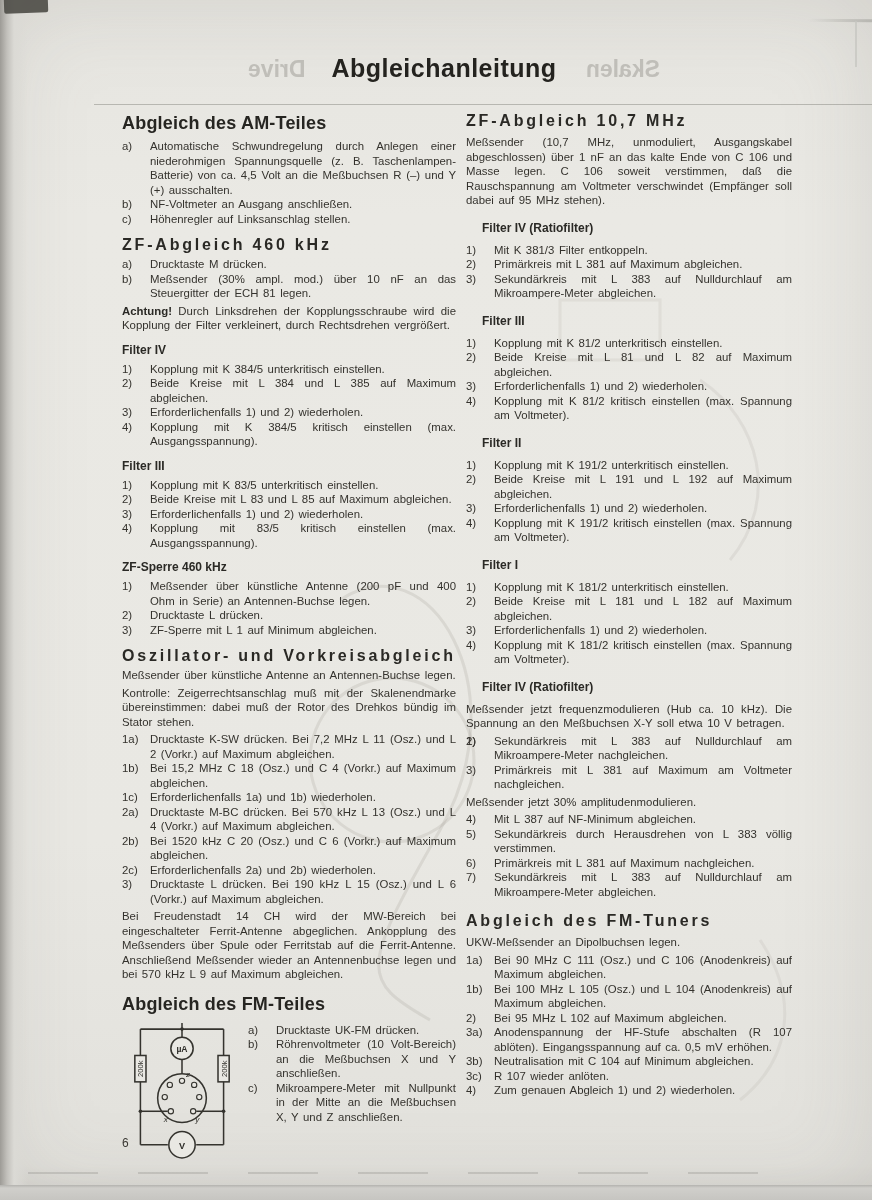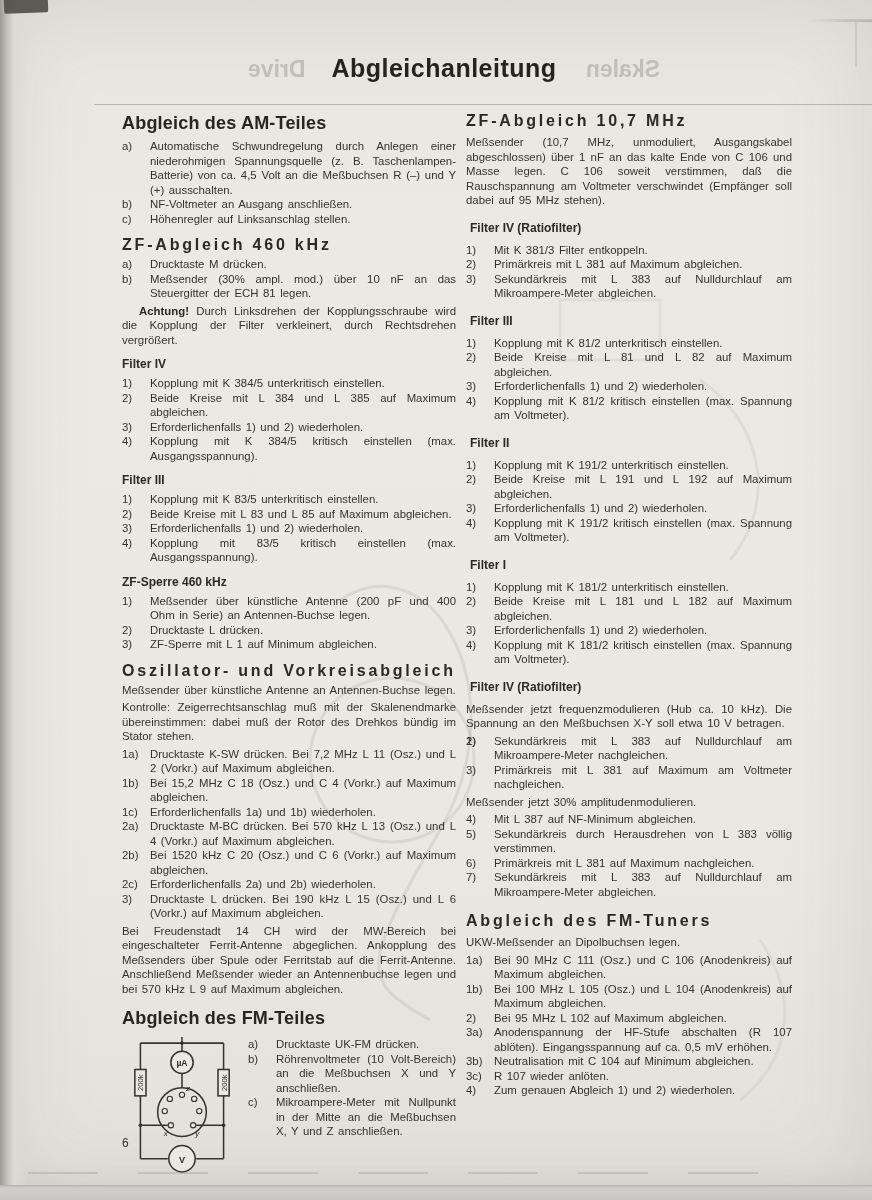--- a/index.html
+++ b/index.html
@@ -28,24 +28,24 @@
   .header-rule{position:absolute;top:104px;left:94px;right:0;height:1px;background:rgba(125,124,118,.45);}
   
   .columns{position:absolute;top:113px;left:122px;width:670px;display:flex;gap:10px;}
   .col{width:334px;}
   .col-right{width:326px;}
   .col > :first-child{margin-top:0 !important;}
   
   .h-large{font-size:18px;line-height:20px;font-weight:bold;color:#262521;margin:12px 0 6px;letter-spacing:.2px;}
   .h-spaced{font-size:16px;line-height:15px;font-weight:bold;letter-spacing:2.8px;color:#2a2925;margin:11px 0 5px;}
   .h-sub{font-size:12px;line-height:15px;font-weight:bold;color:#2a2925;margin:10px 0 4px;}
-  .col-right .h-sub{margin:13px 4px 7px;}
+  .col-right .h-sub{margin:13px 16px 7px;}
   .col-right .h-spaced{margin:14px 0 7px;}
   .para{font-size:11.4px;line-height:14.5px;text-align:justify;margin:0 0 3px;word-spacing:.12em;}
-  .para strong{font-weight:bold;color:#2a2925;margin-left:17px;}
+  .para strong{font-weight:bold;color:#2a2925;}
   .items{margin:0 0 3px;}
   .item{position:relative;padding-left:28px;font-size:11.4px;line-height:14.5px;text-align:justify;word-spacing:.12em;}
   .item .marker{position:absolute;left:0;top:0;}
   
   .figure{display:flex;margin-top:7px;align-items:flex-start;}
   .fig-svg{flex:0 0 122px;padding-left:4px;}
   .fig-items{flex:1;padding-top:2px;}
   .circuit path,.circuit line,.circuit rect,.circuit circle{stroke:#34332e;fill:none;stroke-width:1.5;}
   .circuit rect,.circuit .meter{fill:#e9e8e3;}
   .circuit .pin{stroke-width:1.1;fill:#e9e8e3;}

